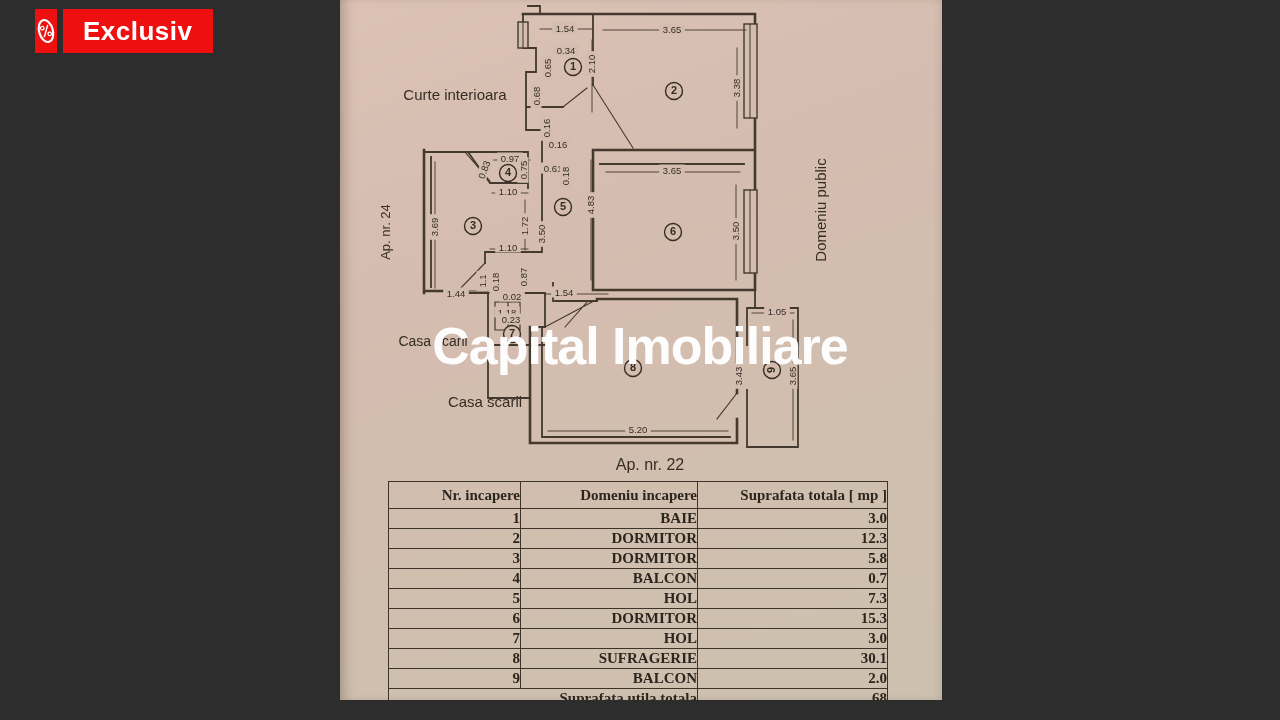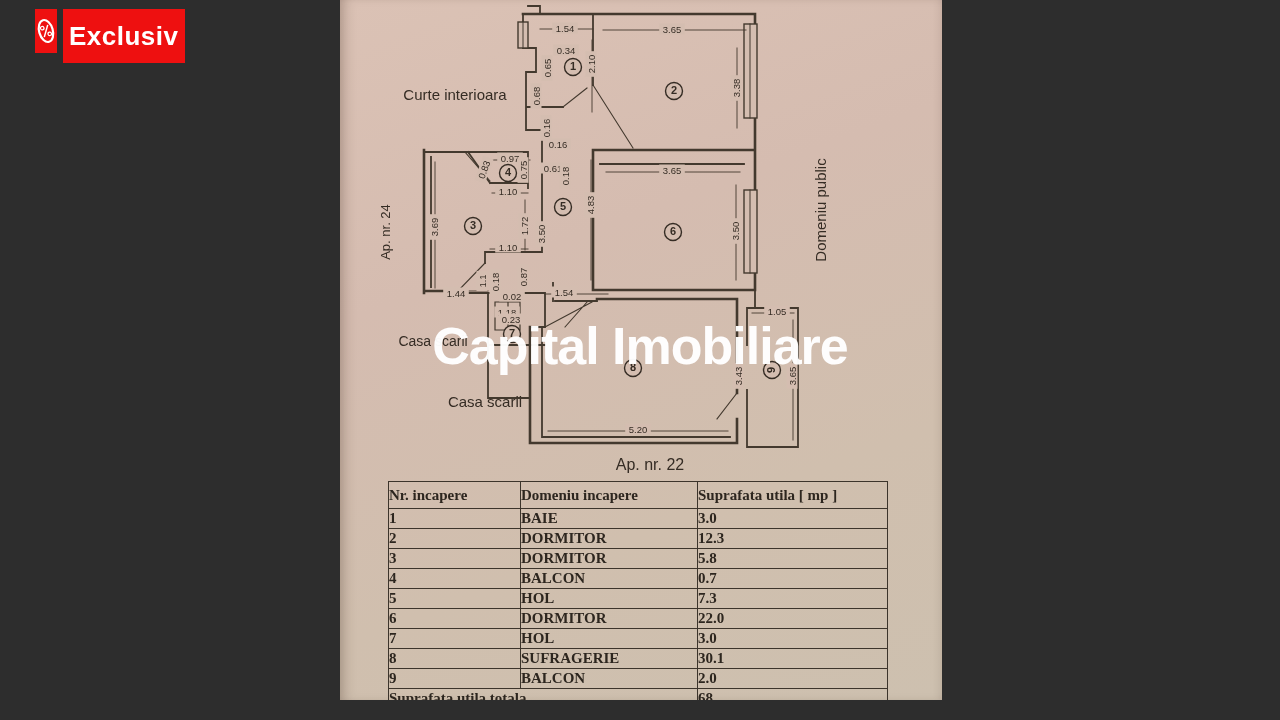--- a/index.html
+++ b/index.html
@@ -6,35 +6,35 @@
   .stage{position:relative;width:1280px;height:720px;overflow:hidden;
          background:#2d2d2d;font-family:"Liberation Sans",sans-serif;}
   
   .photo{position:absolute;left:340px;top:0;width:602px;height:700px;overflow:hidden;
          background:linear-gradient(160deg,#dbc2b5 0%,#d5bcb0 35%,#d0bfae 70%,#cdc0af 100%);
          box-shadow:inset 10px 0 14px -8px rgba(60,40,30,.35), inset -6px 0 10px -6px rgba(60,40,30,.18);}
   .plan-svg{position:absolute;left:0;top:0;}
   
   .badge{position:absolute;left:35px;top:9px;display:flex;gap:6px;align-items:stretch;}
   .badge .ibox{width:22px;height:44px;display:flex;align-items:center;justify-content:center;}
-  .badge .tbox{height:54px;padding:0 6px;display:flex;align-items:center;justify-content:flex-end;}
+  .badge .tbox{height:44px;padding:0 20px;display:flex;align-items:center;justify-content:flex-end;}
   .badge .tbox span{color:#fff;font-weight:bold;font-size:26px;letter-spacing:.5px;
                     font-family:"Liberation Sans",sans-serif;}
   
   .watermark{position:absolute;top:316px;left:50%;transform:translateX(-50%);
              font-size:52px;font-weight:bold;color:rgba(255,255,255,.97);
              letter-spacing:-1px;white-space:nowrap;z-index:30;
              font-family:"Liberation Sans",sans-serif;}
   
   .areas{position:absolute;left:48px;top:481px;width:499px;border-collapse:collapse;
          table-layout:fixed;font-family:"Liberation Serif",serif;color:#2d261f;}
   .areas col:nth-child(1){width:132px;}
   .areas col:nth-child(2){width:177px;}
   .areas col:nth-child(3){width:190px;}
-  .areas td,.areas th{border:1.6px solid #3c342b;text-align:left;padding:0;
+  .areas td,.areas th{border:1.6px solid #3c342b;text-align:right;padding:0;
                       font-size:15px;font-weight:bold;line-height:1;}
   .areas th{height:26px;font-size:15px;}
   .areas td{height:19px;}
 </style>
 </head>
 <body>
 
 <div class="stage">
 
   <div class="badge">
@@ -275,21 +275,21 @@
     <table class="areas">
       <colgroup>
           <col>
           <col>
           <col>
         </colgroup>
       <thead>
         <tr>
           <th>Nr. incapere</th>
           <th>Domeniu  incapere</th>
-          <th>Suprafata utila [ mp ]</th>
+          <th>Suprafata totala [ mp ]</th>
         </tr>
       </thead>
       <tbody id="areas-body">
           <tr>
             <td>1</td>
             <td>BAIE</td>
             <td>3.0</td>
           </tr>
           <tr>
             <td>2</td>
@@ -307,21 +307,21 @@
             <td>0.7</td>
           </tr>
           <tr>
             <td>5</td>
             <td>HOL</td>
             <td>7.3</td>
           </tr>
           <tr>
             <td>6</td>
             <td>DORMITOR</td>
-            <td>22.0</td>
+            <td>15.3</td>
           </tr>
           <tr>
             <td>7</td>
             <td>HOL</td>
             <td>3.0</td>
           </tr>
           <tr>
             <td>8</td>
             <td>SUFRAGERIE</td>
             <td>30.1</td>

